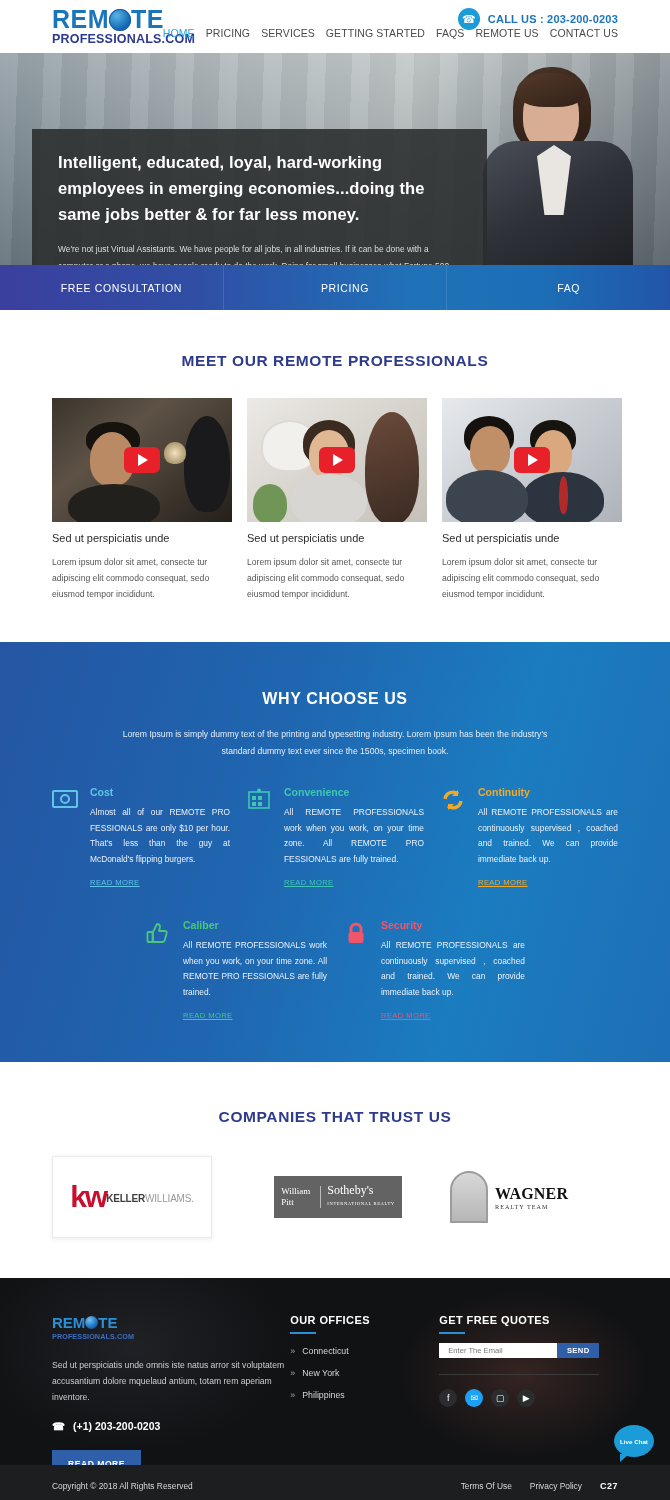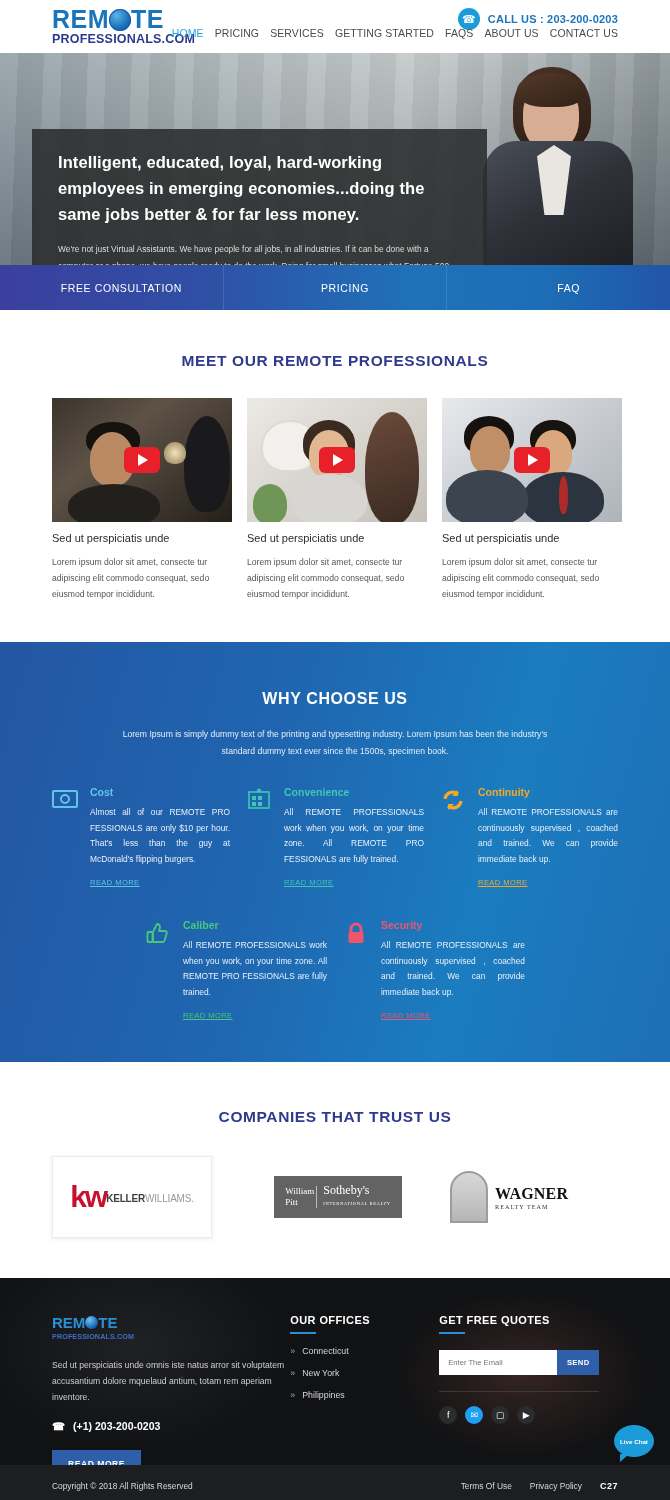--- a/index.html
+++ b/index.html
@@ -218,21 +218,21 @@
   }
   .kw-mark { font-size: 30px; font-weight: bold; color: #c8102e; line-height: 30px; letter-spacing: -2px; }
   .kw-text { font-size: 10px; letter-spacing: -.2px; margin-top: 3px; }
   .kw-text b { color: #3f3f3f; }
   .kw-text span { color: #9a9a9a; }
   .sothebys {
     width: 128px; height: 42px; background: #636363; display: flex;
     align-items: center; justify-content: center; gap: 6px; margin-left: 52px;
   }
   .sb-l { color: #fff; font-size: 9px; line-height: 11px; text-align: left;
-          font-family: "Liberation Serif", serif; border-right: 1px solid #bbb; padding-right: 2px; }
+          font-family: "Liberation Serif", serif; border-right: 1px solid #bbb; padding-right: 10px; }
   .sb-r { color: #fff; font-family: "Liberation Serif", serif; font-size: 12px; line-height: 13px; }
   .sb-r small { display: block; font-size: 4.6px; letter-spacing: .6px; }
   .wagner { display: flex; align-items: center; gap: 7px; margin-left: 38px; }
   .wag-door {
     width: 38px; height: 52px; border-radius: 19px 19px 0 0;
     background: linear-gradient(180deg,#d8d8d8,#b6b6b6);
     border: 2px solid #9c9c9c;
   }
   .wag-txt { font-family: "Liberation Serif", serif; }
   .wag-txt b { font-size: 16px; letter-spacing: .2px; color: #111; }
@@ -262,21 +262,21 @@
     margin-top: 18px; background: #2e5fa8; color: #fff; border: none;
     font-size: 8.6px; font-weight: bold; letter-spacing: .5px;
     padding: 9px 16px; cursor: pointer;
   }
   .fcol2 { width: 150px; }
   .fcol3 { width: 180px; }
   .fhead { color: #fff; font-size: 11px; font-weight: bold; letter-spacing: .4px; }
   .fhead-rule { width: 26px; height: 2px; background: #2a8fd4; margin-top: 6px; }
   .office { color: #d5d5d5; font-size: 8.8px; margin-top: 12px; display: flex; gap: 7px; }
   .office .chev { color: #aaa; }
-  .subscribe { display: flex; margin-top: 16px; width: 160px; height: 25px; }
+  .subscribe { display: flex; margin-top: 9px; width: 160px; height: 15px; }
   .subscribe input {
     flex: 1; border: none; outline: none; font-size: 7.6px; color: #555;
     padding: 0 9px; font-family: "Liberation Sans", sans-serif; background: #fff;
   }
   .subscribe button {
     background: #2e5fa8; color: #fff; border: none; font-size: 7.6px;
     font-weight: bold; letter-spacing: .4px; width: 42px; cursor: pointer;
   }
   .fdivider { width: 160px; height: 1px; background: #3a3a3a; margin-top: 16px; }
   .socials { display: flex; gap: 8px; margin-top: 14px; }
@@ -324,21 +324,21 @@
     <span class="call-icon">☎</span>
     <span class="call-text">CALL US : 203-200-0203</span>
   </div>
 
   <nav class="nav">
     <a href="#" class="active">HOME</a>
     <a href="#">PRICING</a>
     <a href="#">SERVICES</a>
     <a href="#">GETTING STARTED</a>
     <a href="#">FAQS</a>
-    <a href="#">ABOUT US</a>
+    <a href="#">REMOTE US</a>
     <a href="#">CONTACT US</a>
   </nav>
 </div>
 
 <section class="hero">
   <div class="hero-bg"></div>
   <div class="hero-person">
     <div class="person-hair"></div>
     <div class="person-head"></div>
     <div class="person-hair-front"></div>

